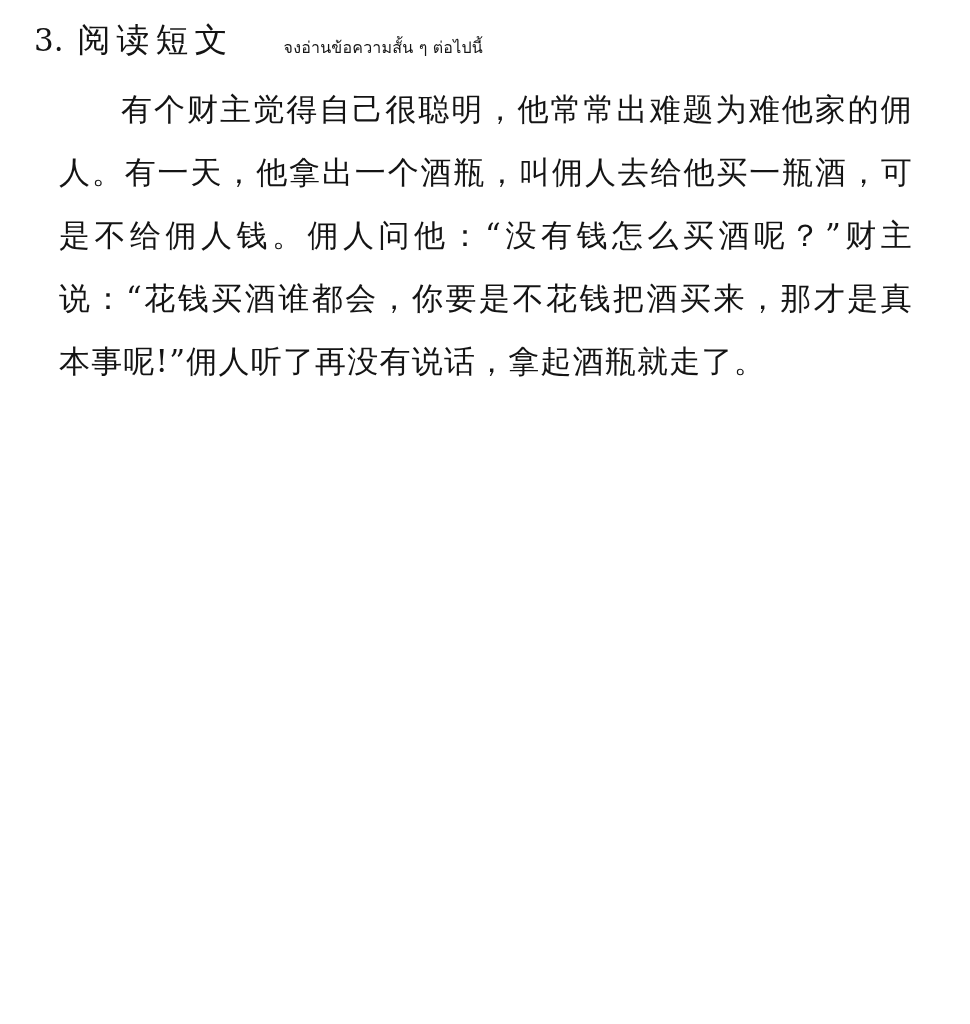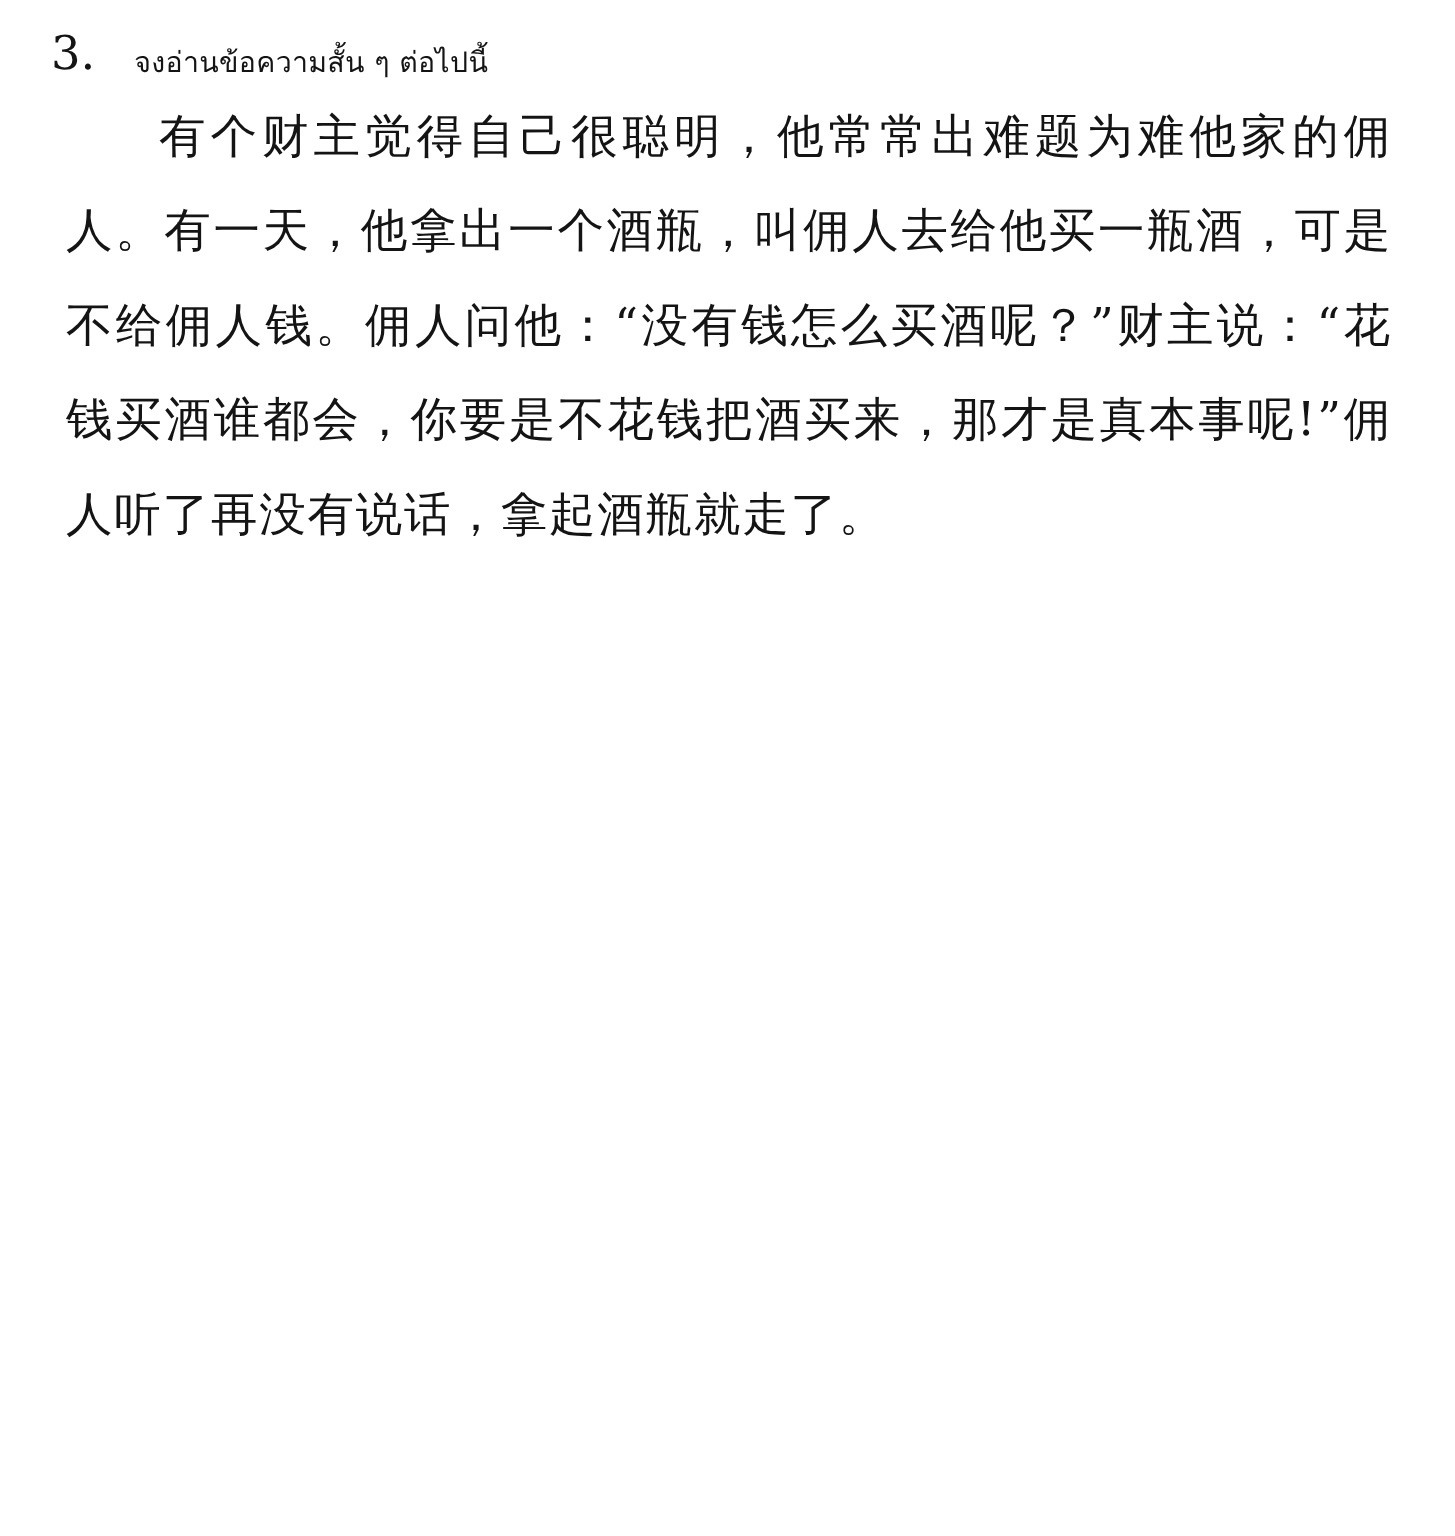--- a/index.html
+++ b/index.html
@@ -37,22 +37,22 @@
     letter-spacing: 0px;
   }
   .ex-title {
     font-family: "DejaVu Serif", serif;
     font-size: 33px;
     letter-spacing: 6px;
     font-weight: 500;
   }
   .ex-thai {
     font-family: "DejaVu Sans", sans-serif;
-    font-size: 19px;
-    margin-left: 12px;
+    font-size: 16px;
+    margin-left: 36px;
     position: relative;
     top: 2px;
     letter-spacing: 0.2px;
   }
 
   
   .passage-title {
     text-align: center;
     font-family: "DejaVu Serif", serif;
     font-size: 32px;
@@ -65,40 +65,41 @@
   .passage {
     font-family: "DejaVu Serif", serif;
     font-size: 31px;
     line-height: 63px;
     letter-spacing: 1.2px;
     text-align: justify;
     text-justify: inter-character;
     padding: 0 12px 0 14px;
   }
   .passage p {
-    margin: 0;
+    margin: 15px;
   }
   .passage p.indent {
     text-indent: 62px;
   }
   .passage p.indent2 {
     text-indent: 74px;
   }
   
   .passage p {
     text-align-last: left;
   }
 </style>
 </head>
 <body>
 
 <div class="page">
 
   <div class="header-row">
     <span class="ex-number">3.</span>
+    <span class="ex-title">阅读短文</span>
     <span class="ex-thai">จงอ่านข้อความสั้น ๆ ต่อไปนี้</span>
   </div>
 
 
   <div class="passage">
     <p class="indent">有个财主觉得自己很聪明，他常常出难题为难他家的佣人。有一天，他拿出一个酒瓶，叫佣人去给他买一瓶酒，可是不给佣人钱。佣人问他：“没有钱怎么买酒呢？”财主说：“花钱买酒谁都会，你要是不花钱把酒买来，那才是真本事呢!”佣人听了再没有说话，拿起酒瓶就走了。</p>
   </div>
 
 </div>
 

